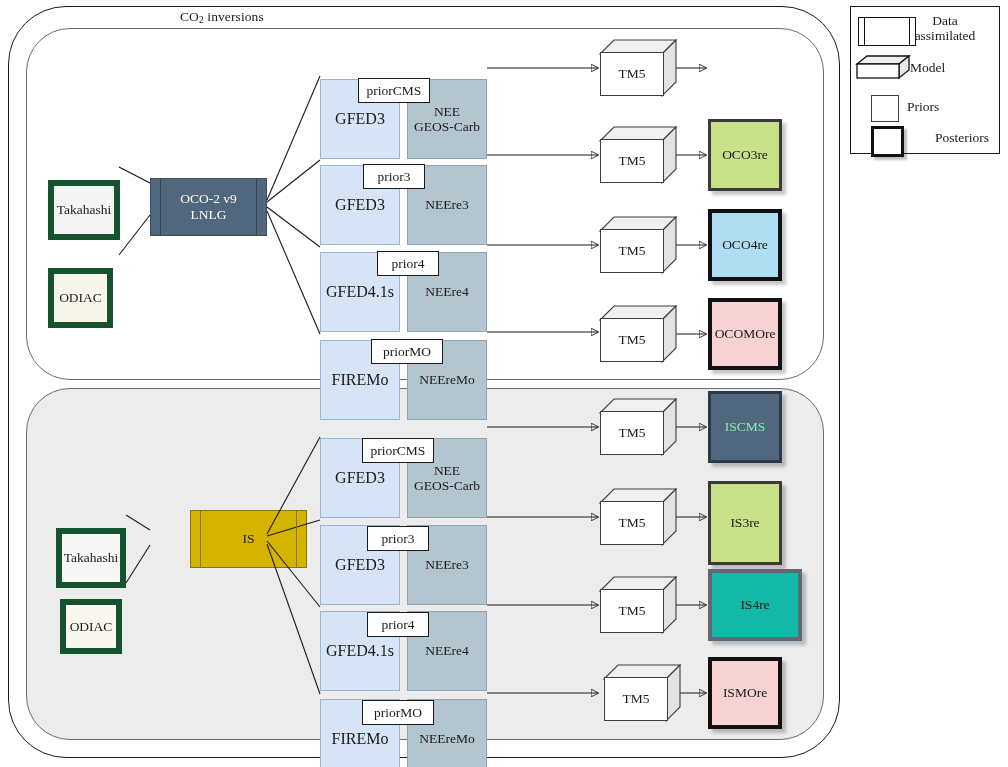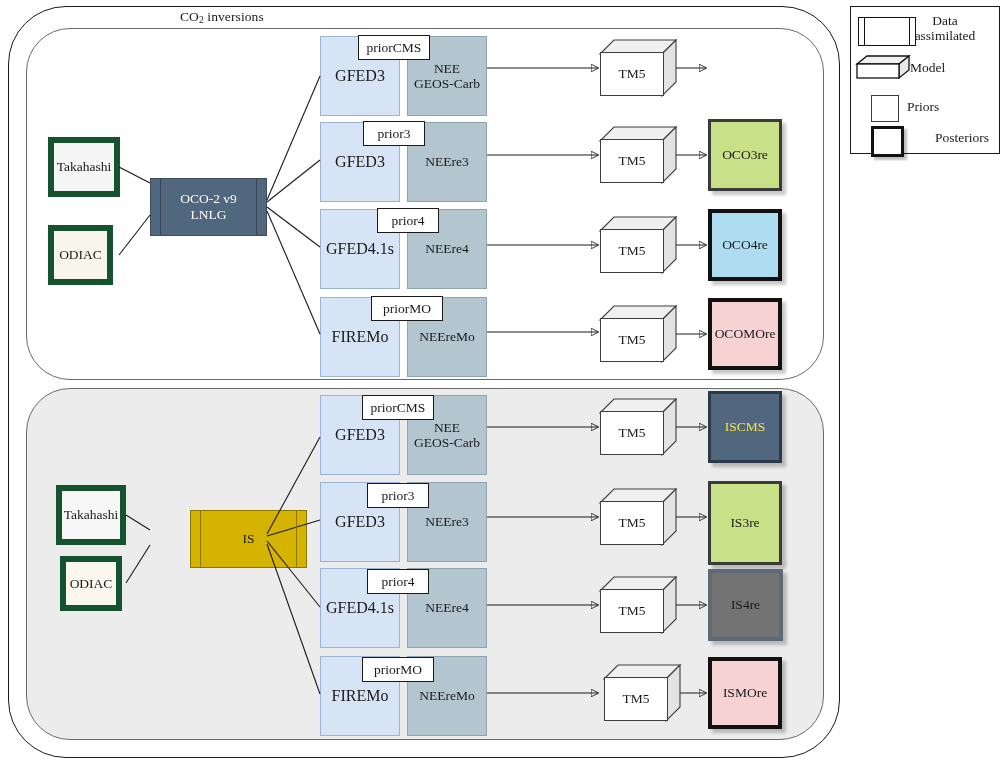--- a/index.html
+++ b/index.html
@@ -12,21 +12,21 @@
   .outer-round{position:absolute;border:1.2px solid #1a1a1a;border-radius:58px;background:transparent;}
   .sect-round{position:absolute;border:1.1px solid #6b6b6b;border-radius:44px;}
   .sect-white{background:#ffffff;}
   .sect-gray{background:#ececec;}
 
   .sect-title{position:absolute;font-size:13.5px;letter-spacing:.1px;white-space:nowrap;}
   .sect-title sub{font-size:9.5px;vertical-align:-2px;}
 
   
   .node{position:absolute;box-sizing:border-box;display:flex;align-items:center;
-        justify-content:center;text-align:center;line-height:1.12;}
+        justify-content:center;text-align:center;line-height:1.12;margin-top:43px;}
 
   
   .src{border:6px solid #14532d;font-size:13.5px;align-items:center;}
 
   
   .assim{border:1px solid #3e4d5c;font-size:13.5px;position:absolute;box-sizing:border-box;}
   .assim .inner{position:absolute;inset:0;display:flex;align-items:center;justify-content:center;
                 text-align:center;line-height:1.15;z-index:3;}
   .assim .bar{position:absolute;top:0;bottom:0;width:1px;background:#39454f;z-index:2;}
 
@@ -246,21 +246,21 @@
     </div>
   <div class="model" style="left:600px;top:399px;width:76px;height:56px;">
     <svg width="76" height="56">
         <path d="M0,14 L14,0 L76,0 L62,14 Z" fill="#f0f0f0" stroke="#3d3d3d" stroke-width="1.1"></path>
         <path d="M62,14 L76,0 L76,42 L62,56 Z" fill="#e3e3e3" stroke="#3d3d3d" stroke-width="1.1"></path>
       </svg>
     <div class="face" style="width:62px;height:42px;">
         <span>TM5</span>
       </div>
     </div>
-  <div class="post" style="left:708px;top:391px;width:74px;height:72px;background:#51677d;border:3.5px solid #2b3a48;color:#fde047;">
+  <div class="post" style="left:708px;top:391px;width:74px;height:72px;background:#51677d;border:3.5px solid #2b3a48;color:#86efac;">
     <span>ISCMS</span>
     </div>
 
   <div class="node prior-a" style="left:320px;top:482px;width:80px;height:80px;">
     <span>GFED3</span>
     </div>
   <div class="node prior-b" style="left:407px;top:482px;width:80px;height:80px;">
     <span>NEEre3</span>
     </div>
   <div class="node prior-label" style="left:367px;top:483px;width:62px;height:25px;">
@@ -290,21 +290,21 @@
     </div>
   <div class="model" style="left:600px;top:577px;width:76px;height:56px;">
     <svg width="76" height="56">
         <path d="M0,14 L14,0 L76,0 L62,14 Z" fill="#f0f0f0" stroke="#3d3d3d" stroke-width="1.1"></path>
         <path d="M62,14 L76,0 L76,42 L62,56 Z" fill="#e3e3e3" stroke="#3d3d3d" stroke-width="1.1"></path>
       </svg>
     <div class="face" style="width:62px;height:42px;">
         <span>TM5</span>
       </div>
     </div>
-  <div class="post" style="left:708px;top:569px;width:75px;height:72px;background:#737373;border:4px solid #5b6a74;">
+  <div class="post" style="left:708px;top:569px;width:94px;height:72px;background:#14b8a6;border:4px solid #5b6a74;">
     <span>IS4re</span>
     </div>
 
   <div class="node prior-a" style="left:320px;top:656px;width:80px;height:80px;">
     <span>FIREMo</span>
     </div>
   <div class="node prior-b" style="left:407px;top:656px;width:80px;height:80px;">
     <span>NEEreMo</span>
     </div>
   <div class="node prior-label" style="left:362px;top:657px;width:72px;height:25px;">

